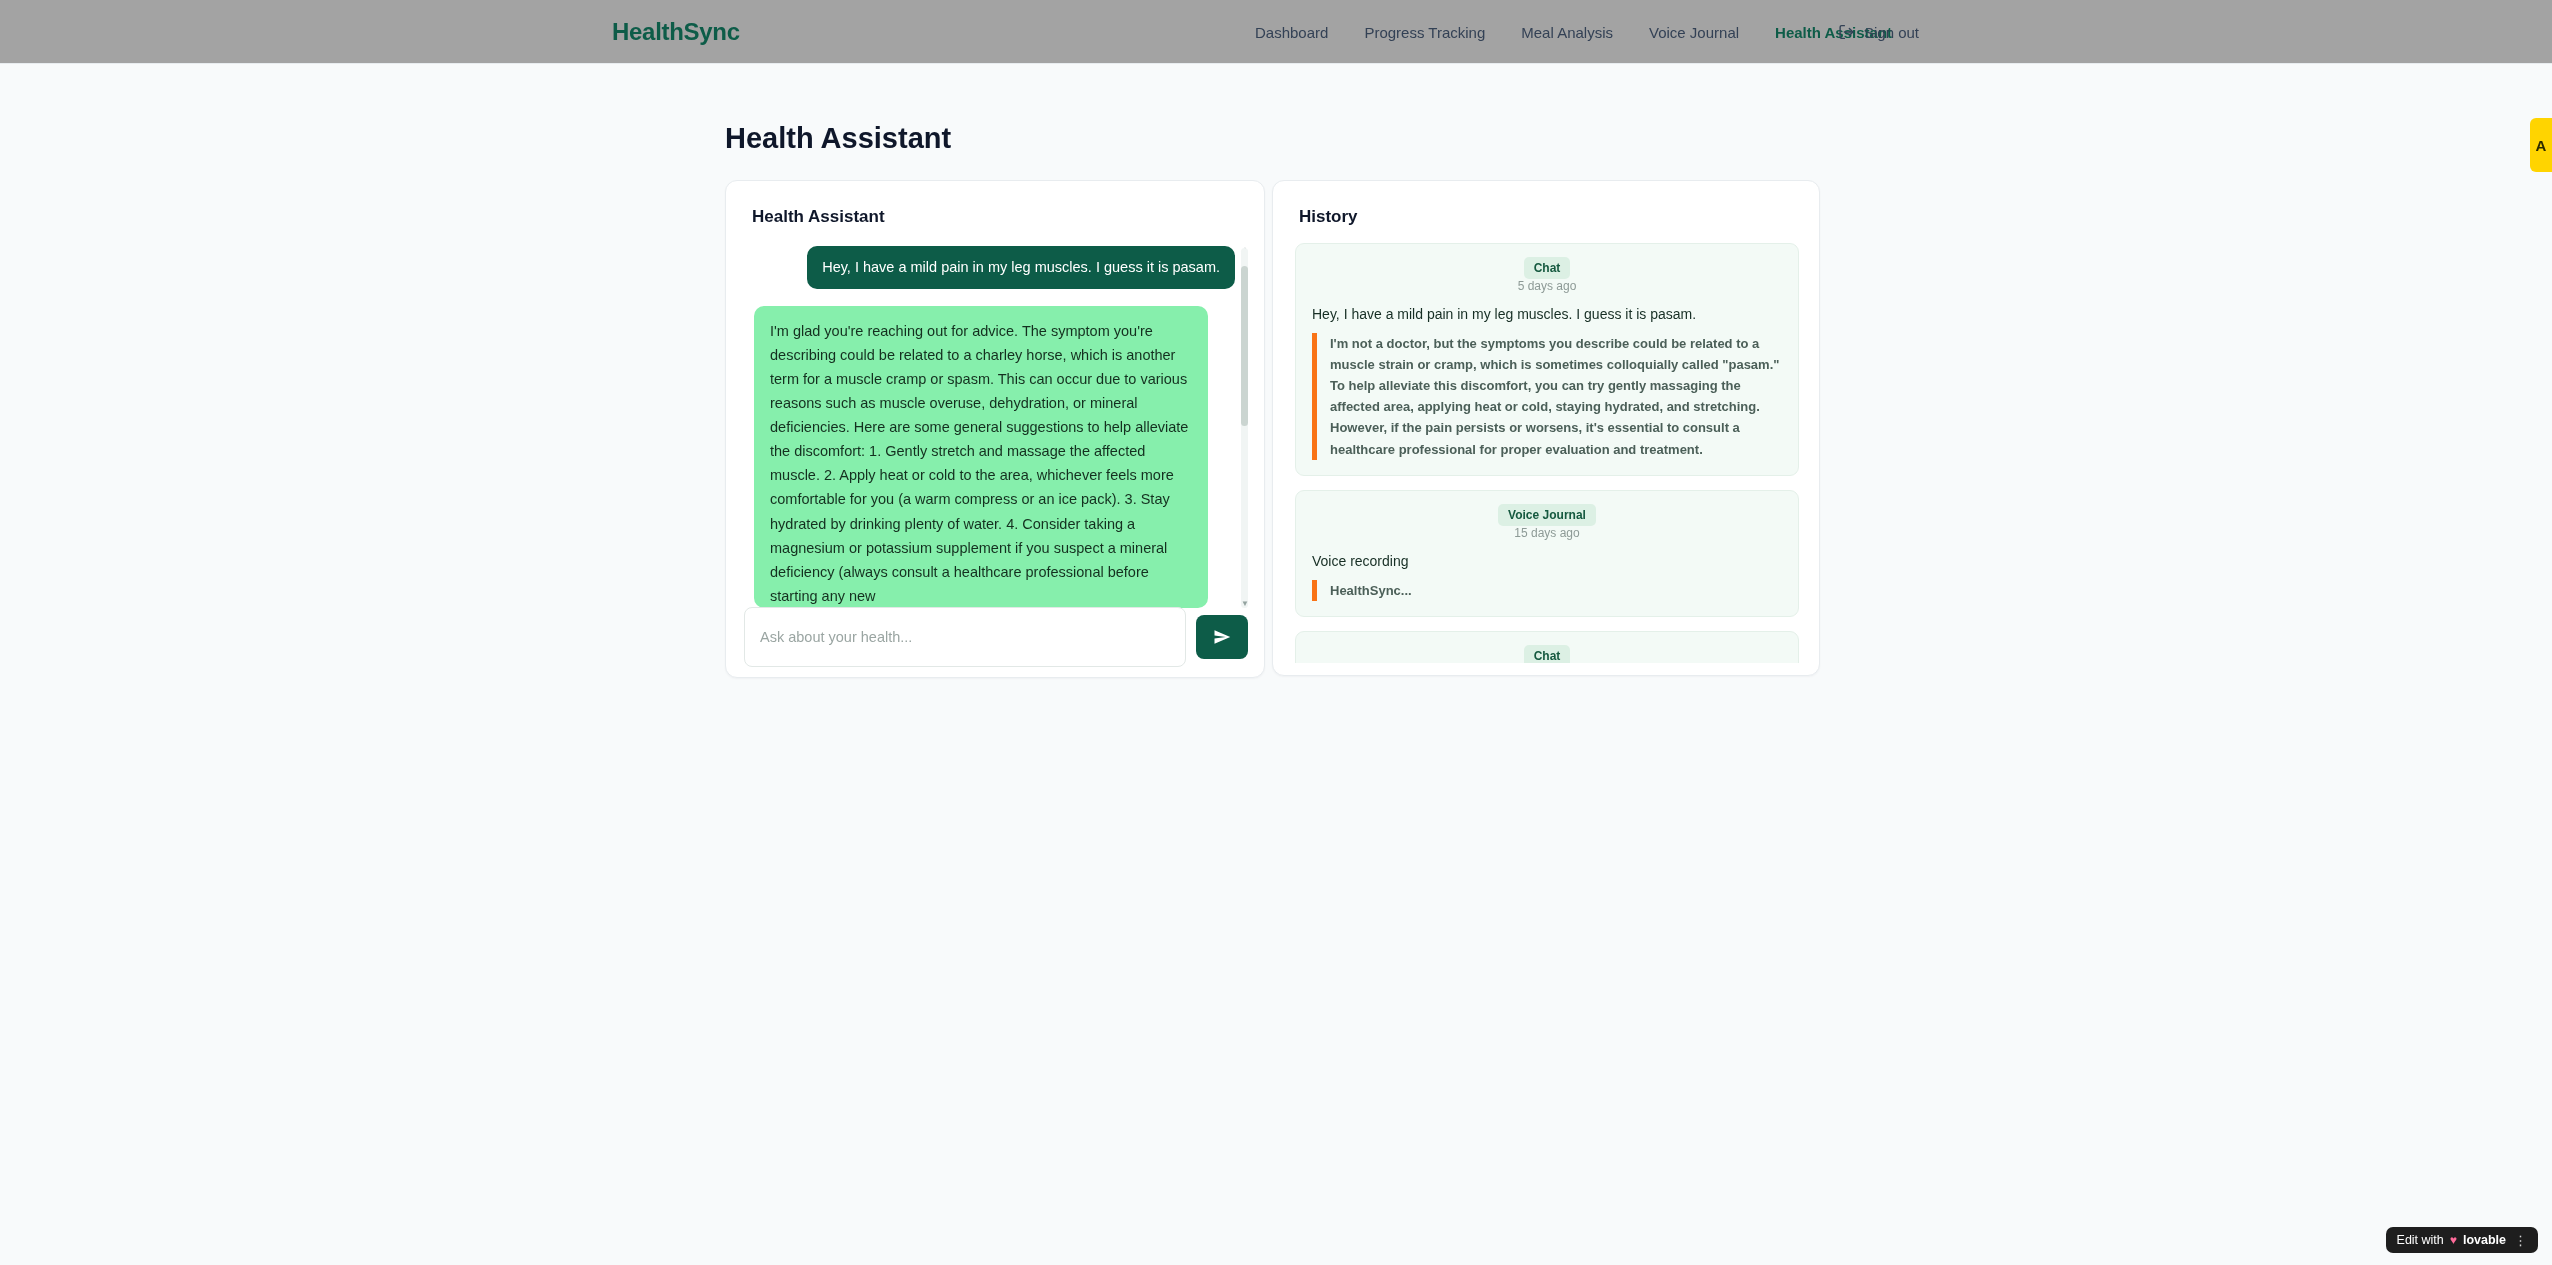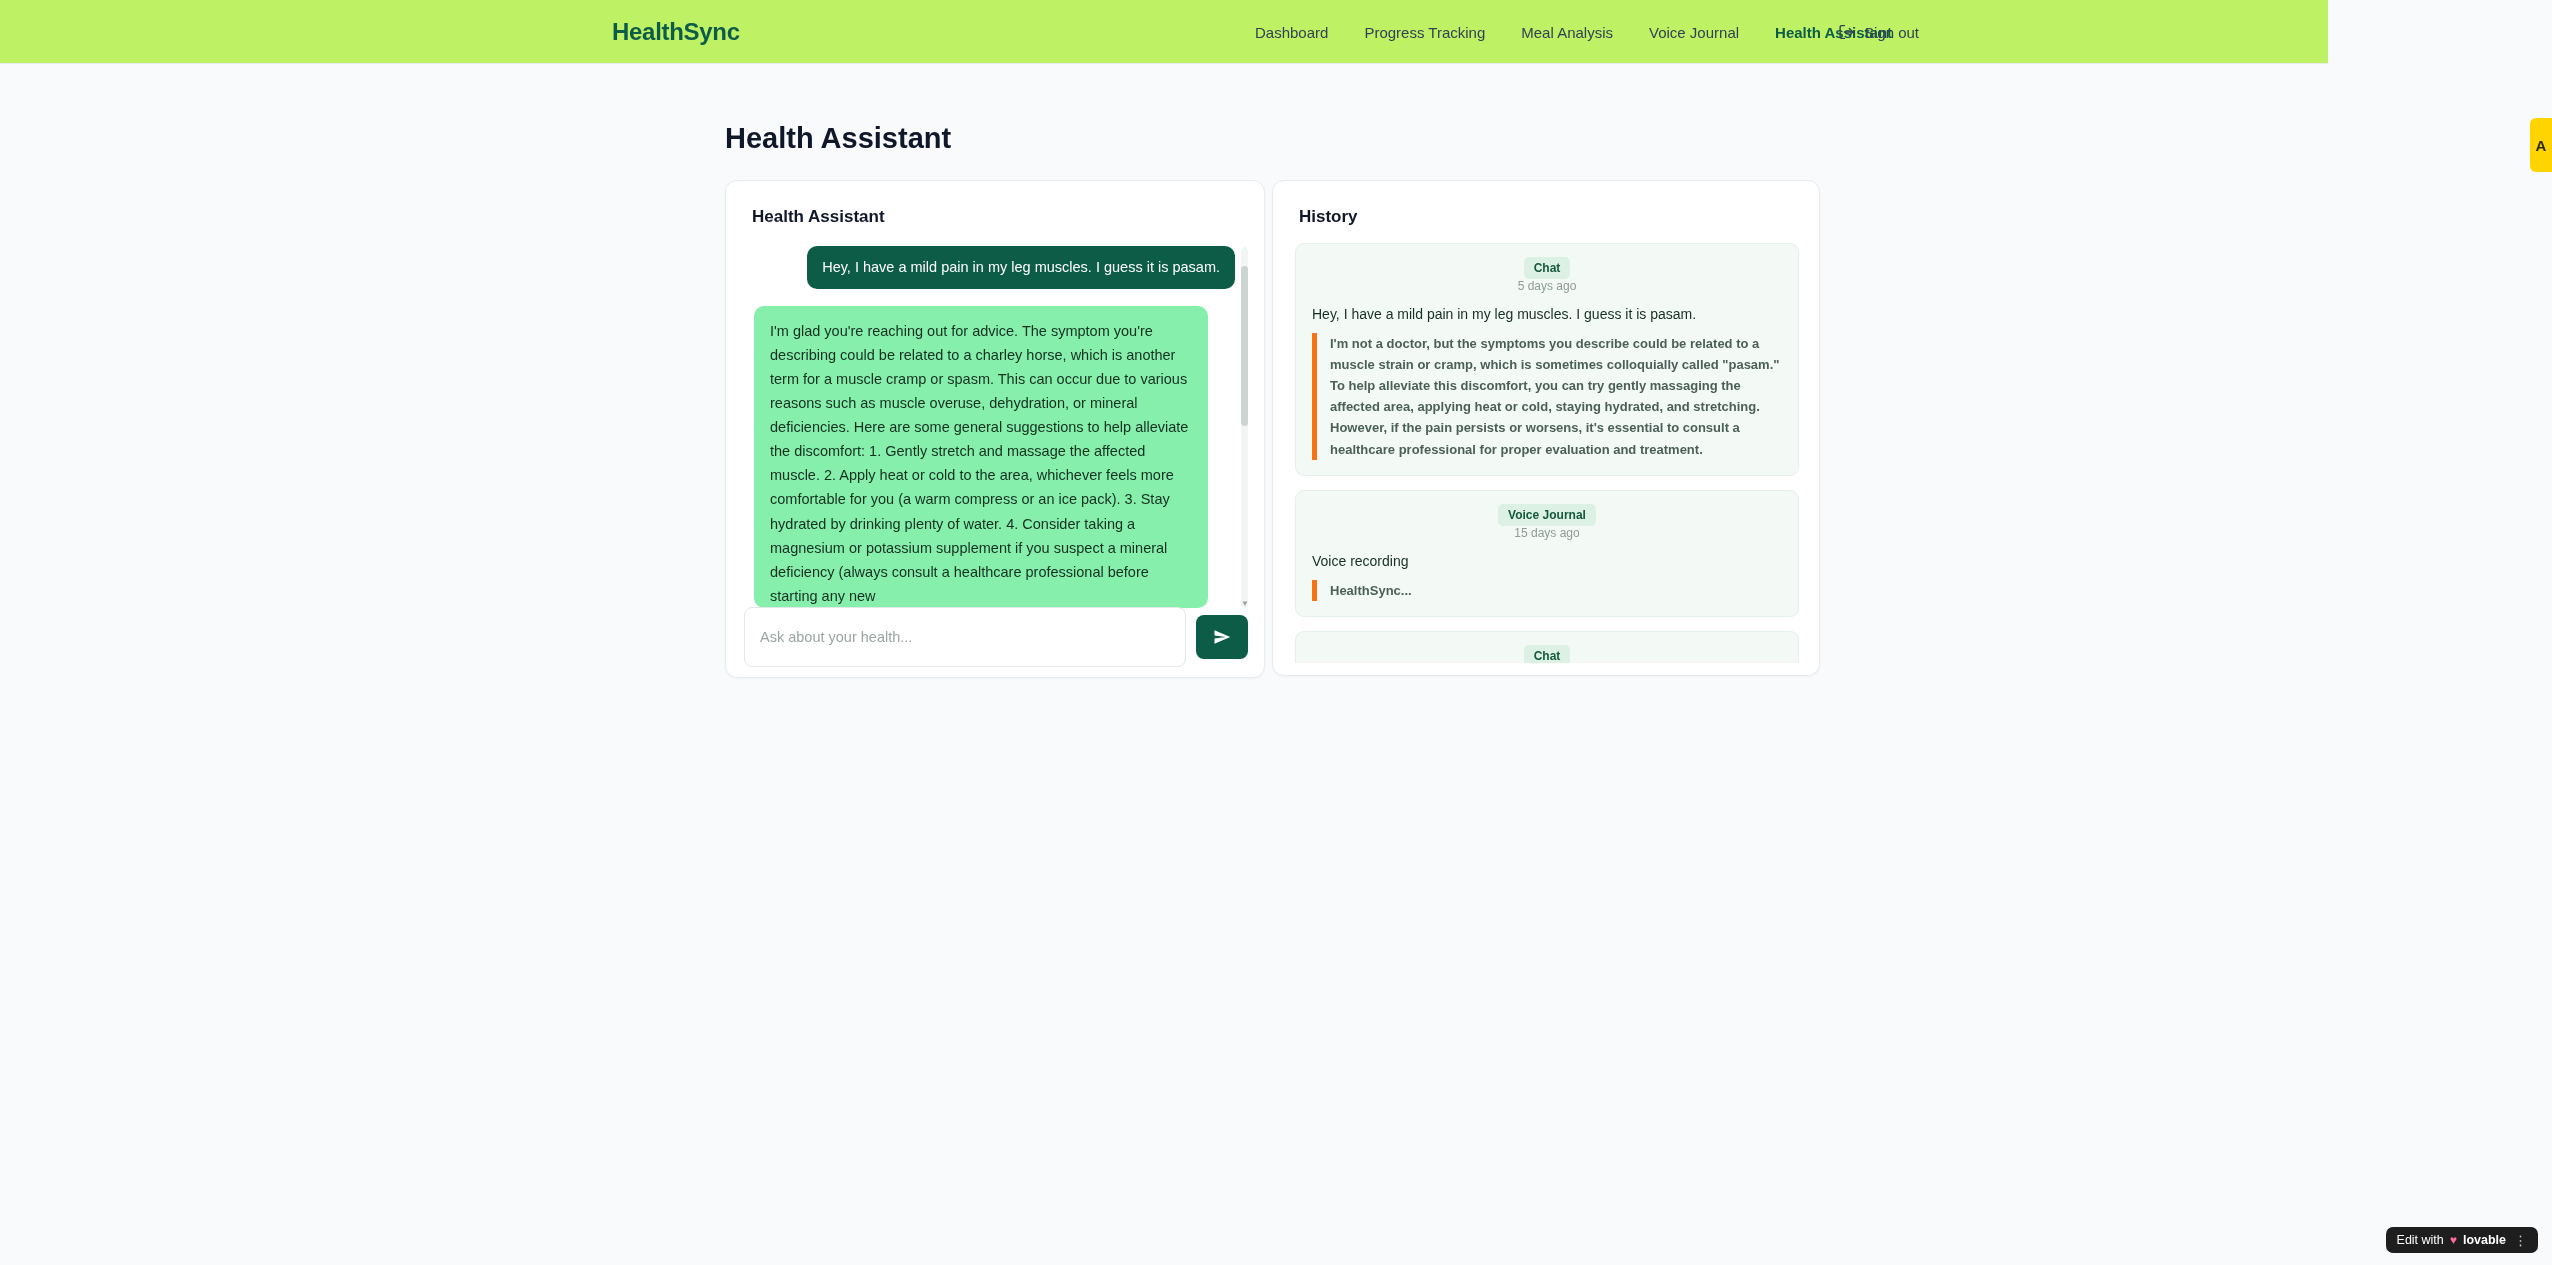--- a/index.html
+++ b/index.html
@@ -9,22 +9,22 @@
     background: #f8fafb;
     font-family: "Liberation Sans", sans-serif;
     color: #0f172a;
     overflow: hidden;
   }
   .page { position: relative; width: 2552px; height: 1265px; }
 
   
   .navbar {
     position: absolute; top: 0; left: 0;
-    width: 2328px; height: 64px;
-    background: #bef264;
+    width: 2552px; height: 64px;
+    background: #a3a3a3;
     border-bottom: 1px solid #e8ecef;
     display: flex; align-items: center;
   }
   .brand {
     position: absolute; left: 612px; top: 50%;
     transform: translateY(-50%);
     font-size: 24px; font-weight: bold;
     color: #0d5c48; letter-spacing: -0.3px;
   }
   .nav-links {

